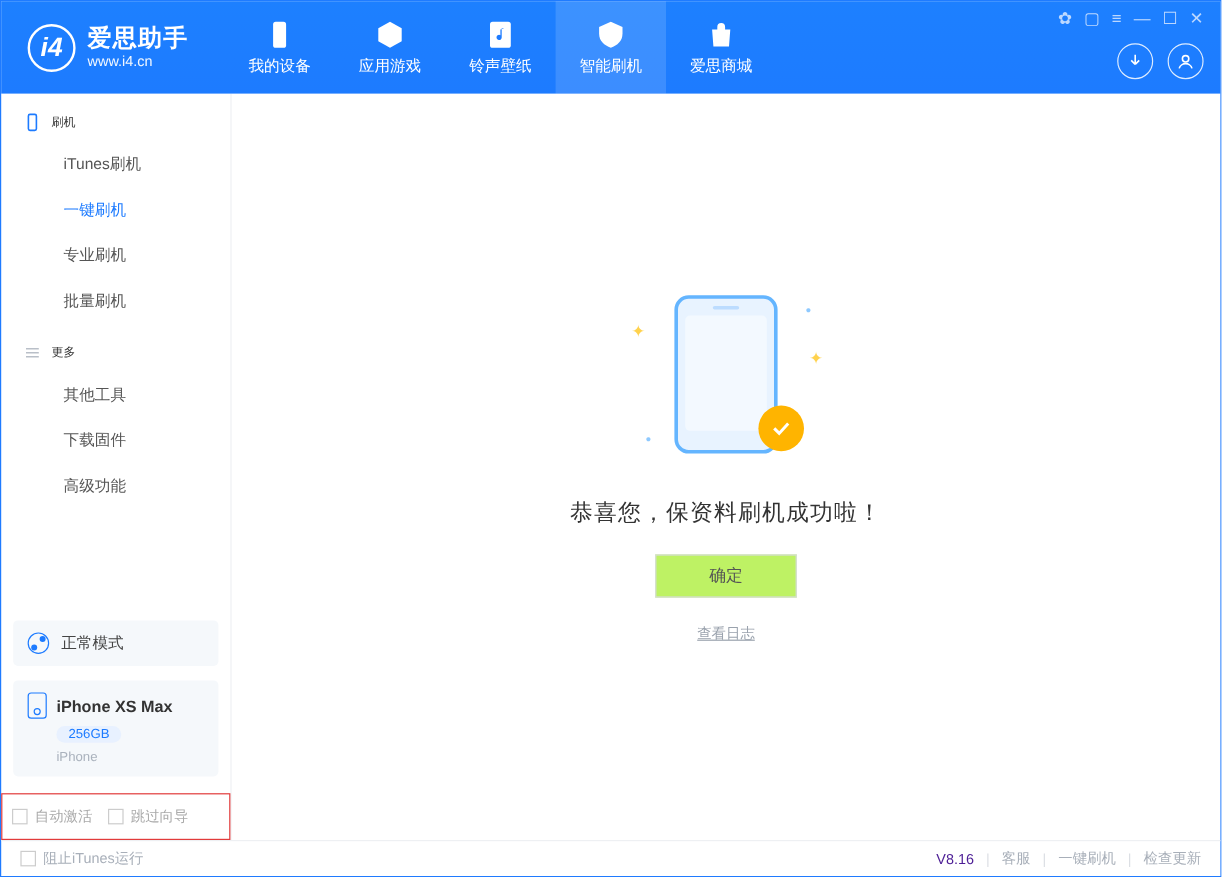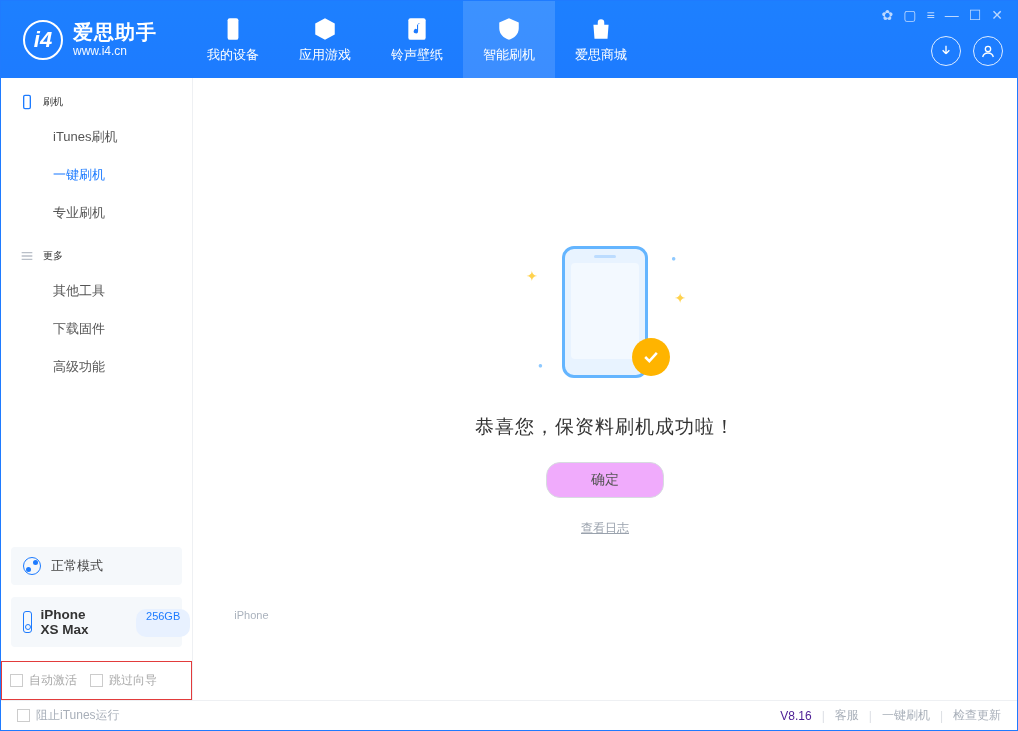--- a/index.html
+++ b/index.html
@@ -71,21 +71,21 @@
 .side-group-hdr .gicon { width: 16px; height: 16px; display: inline-flex; }
 .side-item {
   padding: 10px 12px 10px 52px; cursor: pointer; color: #555;
 }
 .side-item.active { color: #1d7bff; }
 
 .side-spacer { flex: 1; }
 
 .mode-card, .device-card {
   margin: 6px 10px; background: #f5f8fb; border-radius: 4px;
-  padding: 10px 12px; display: flex; gap: 20px;
+  padding: 10px 12px; display: flex; flex-direction: column; gap: 4px;
 }
 .mode-card { flex-direction: row; align-items: center; gap: 10px; }
 .mode-icon {
   width: 18px; height: 18px; border: 1.6px solid #1d7bff; border-radius: 50%;
   position: relative;
 }
 .mode-icon::before, .mode-icon::after {
   content: ""; position: absolute; width: 5px; height: 5px; background: #1d7bff; border-radius: 50%;
 }
 .mode-icon::before { left: 2px; top: 9px; }
@@ -122,21 +122,21 @@
   background: #ffb400; border-radius: 50%;
   display: flex; align-items: center; justify-content: center;
 }
 .badge-ok svg { width: 20px; height: 20px; stroke: #fff; stroke-width: 3; fill: none; }
 .spark { position: absolute; color: #ffd24d; font-size: 14px; }
 .s1 { left: 6px; top: 26px; } .s2 { right: 4px; top: 48px; } .s3 { left: 18px; bottom: 22px; color: #8ec9ff; font-size: 8px; } .s4 { right: 14px; top: 12px; color: #8ec9ff; font-size: 8px; }
 
 .success-text { font-size: 19px; color: #333; letter-spacing: 1px; }
 .ok-btn {
   border: 1px solid #d7dbe0; padding: 8px 44px; font-size: 14px; color: #555;
-  background: #f0abfc; cursor: pointer; border-radius: 14px;
+  background: #bef264; cursor: pointer; border-radius: 0;
 }
 .log-link { font-size: 12px; color: #9aa2ad; text-decoration: underline; cursor: pointer; font-family: Liberation Serif, serif; }
 
 
 .footer {
   height: 30px; border-top: 1px solid #eef0f3; display: flex; align-items: center;
   padding: 0 16px; font-size: 12px; color: #a8afb9; gap: 6px;
 }
 .footer .chk { border-color: #ccc; }
 .footer-right { margin-left: auto; display: flex; align-items: center; gap: 10px; }
@@ -224,20 +224,21 @@
         <span class="gicon">
           <svg viewBox="0 0 24 24" fill="none" stroke="#1d7bff" stroke-width="2">
               <rect x="7" y="2" width="10" height="20" rx="2"></rect>
             </svg>
         </span>
         <span>刷机</span>
       </div>
       <div class="side-item">iTunes刷机</div>
       <div class="side-item active">一键刷机</div>
       <div class="side-item">专业刷机</div>
+      <div class="side-item">批量刷机</div>
 
       <div class="side-group-hdr">
         <span class="gicon">
           <svg viewBox="0 0 24 24" stroke="#b9bfc8" stroke-width="2">
               <path d="M4 7h16M4 12h16M4 17h16"></path>
             </svg>
         </span>
         <span>更多</span>
       </div>
       <div class="side-item">其他工具</div>

